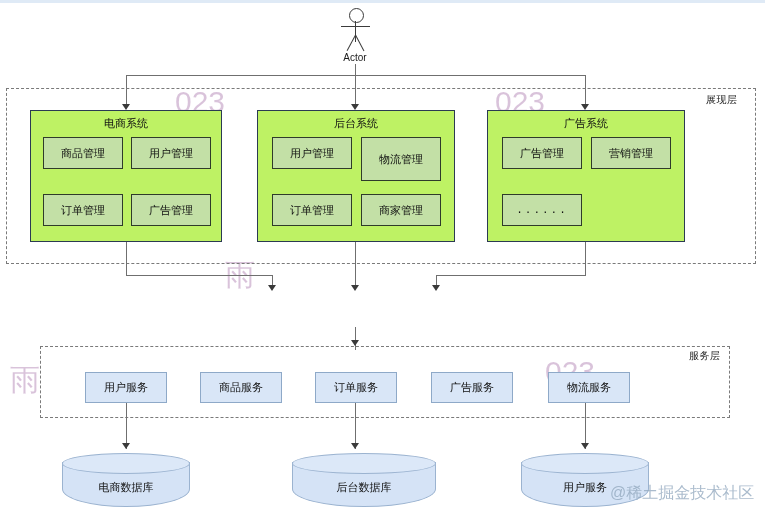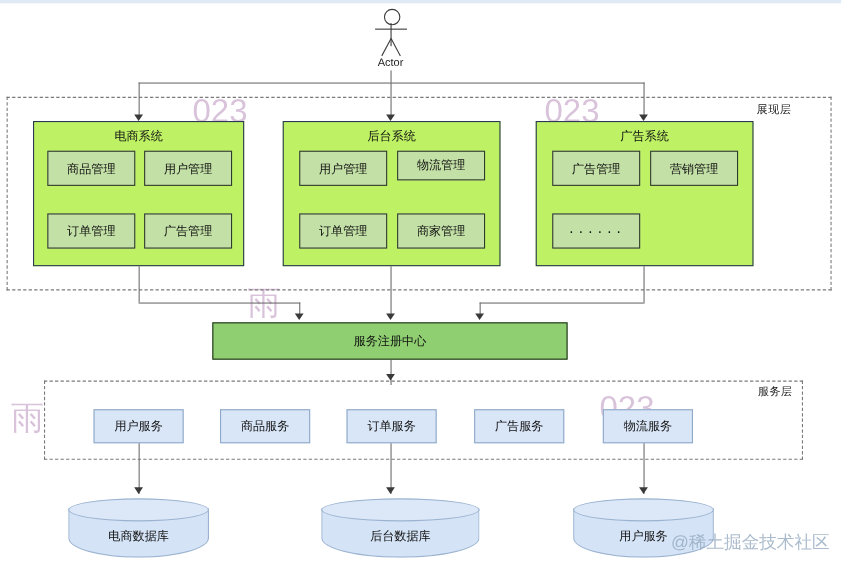--- a/index.html
+++ b/index.html
@@ -161,34 +161,34 @@
   <div class="vline" style="left:355px;top:64px;height:11px;"></div>
   <div class="hline" style="left:126px;top:75px;width:460px;"></div>
   <div class="vline" style="left:126px;top:75px;height:30px;"></div>
   <div class="vline" style="left:355px;top:75px;height:30px;"></div>
   <div class="vline" style="left:585px;top:75px;height:30px;"></div>
   <div class="arrow" style="left:122px;top:104px;"></div>
   <div class="arrow" style="left:351px;top:104px;"></div>
   <div class="arrow" style="left:581px;top:104px;"></div>
 
   <div class="abs layer" style="left:6px;top:88px;width:750px;height:176px;"></div>
-  <div class="layer-label" style="left:688px;top:93px;">展现层</div>
+  <div class="layer-label" style="left:706px;top:93px;">展现层</div>
 
   <div class="abs sysbox" style="left:30px;top:110px;width:192px;height:132px;">
     <div class="systitle">电商系统</div>
     <div class="module" style="left:12px;top:26px;width:80px;height:32px;">商品管理</div>
     <div class="module" style="left:100px;top:26px;width:80px;height:32px;">用户管理</div>
     <div class="module" style="left:12px;top:83px;width:80px;height:32px;">订单管理</div>
     <div class="module" style="left:100px;top:83px;width:80px;height:32px;">广告管理</div>
   </div>
 
   <div class="abs sysbox" style="left:257px;top:110px;width:198px;height:132px;">
     <div class="systitle">后台系统</div>
     <div class="module" style="left:14px;top:26px;width:80px;height:32px;">用户管理</div>
-    <div class="module" style="left:103px;top:26px;width:80px;height:27px;">物流管理</div>
+    <div class="module" style="left:103px;top:26px;width:80px;height:44px;">物流管理</div>
     <div class="module" style="left:14px;top:83px;width:80px;height:32px;">订单管理</div>
     <div class="module" style="left:103px;top:83px;width:80px;height:32px;">商家管理</div>
   </div>
 
   <div class="abs sysbox" style="left:487px;top:110px;width:198px;height:132px;">
     <div class="systitle">广告系统</div>
     <div class="module" style="left:14px;top:26px;width:80px;height:32px;">广告管理</div>
     <div class="module" style="left:103px;top:26px;width:80px;height:32px;">营销管理</div>
     <div class="module" style="left:14px;top:83px;width:80px;height:32px;letter-spacing:2px;">......</div>
   </div>
@@ -199,21 +199,20 @@
   <div class="arrow" style="left:268px;top:285px;"></div>
 
   <div class="vline" style="left:355px;top:242px;height:44px;"></div>
   <div class="arrow" style="left:351px;top:285px;"></div>
 
   <div class="vline" style="left:585px;top:242px;height:33px;"></div>
   <div class="hline" style="left:436px;top:275px;width:150px;"></div>
   <div class="vline" style="left:436px;top:275px;height:11px;"></div>
   <div class="arrow" style="left:432px;top:285px;"></div>
 
-  <div class="abs registry" style="left:193px;top:293px;width:323px;height:34px;">服务注册中心</div>
 
   <div class="vline" style="left:355px;top:327px;height:23px;"></div>
   <div class="arrow" style="left:351px;top:340px;"></div>
 
   <div class="abs layer" style="left:40px;top:346px;width:690px;height:72px;"></div>
   <div class="layer-label" style="left:689px;top:349px;">服务层</div>
 
   <div class="abs service" style="left:85px;top:372px;width:82px;height:31px;">用户服务</div>
   <div class="abs service" style="left:200px;top:372px;width:82px;height:31px;">商品服务</div>
   <div class="abs service" style="left:315px;top:372px;width:82px;height:31px;">订单服务</div>

